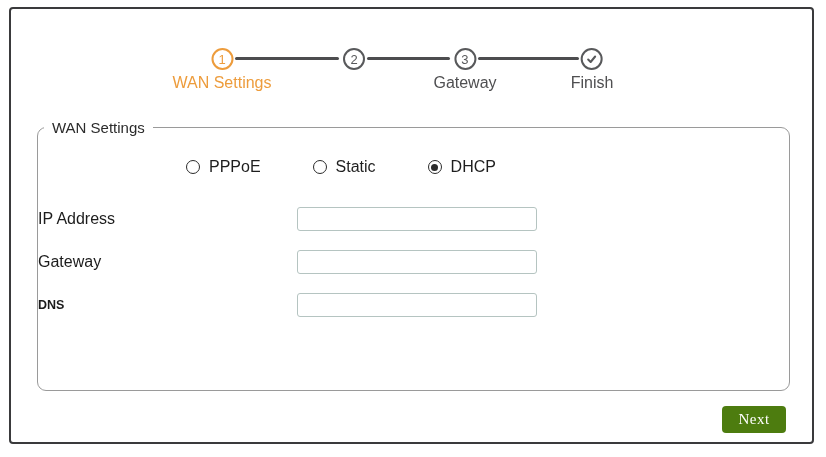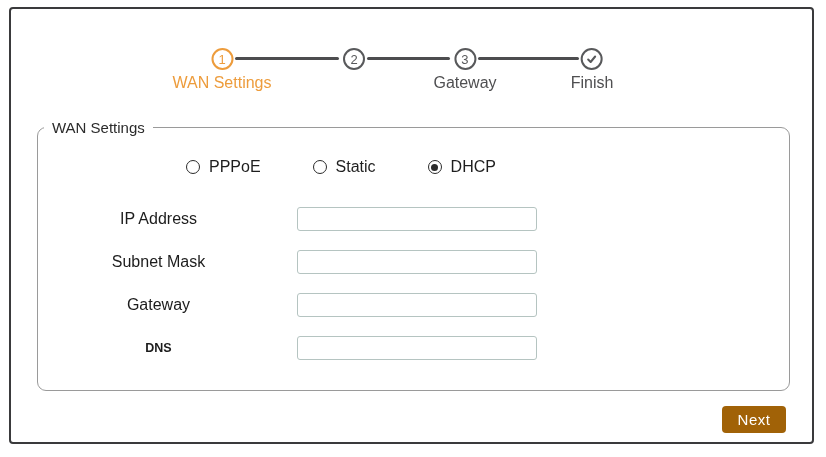--- a/index.html
+++ b/index.html
@@ -34,30 +34,30 @@
   .radio-option { display:flex; align-items:center; gap:9px; cursor:pointer; }
   .radio-circle { width:14px; height:14px; border:1.5px solid #2b2b2b; border-radius:50%;
                   position:relative; background:#fff; flex:0 0 auto; }
   .radio-option.selected .radio-circle::after { content:""; position:absolute;
                   left:50%; top:50%; width:7px; height:7px; margin:-3.5px 0 0 -3.5px;
                   border-radius:50%; background:#2b2b2b; }
   .radio-label { font-size:16px; color:#1e1e1e; }
 
   .form-rows { margin-top:31px; }
   .form-row { display:flex; align-items:center; margin-bottom:19px; }
-  .form-label { width:241px; text-align:center; margin-right:18px;
+  .form-label { width:241px; text-align:left; margin-right:18px;
                 font-size:16px; color:#1c1c1c; }
   .form-label.small { font-size:12.5px;font-weight:bold; }
   .form-input { width:240px; height:24px; border:1px solid #b5c4c1; border-radius:3px;
                 background:#fff; font-size:14px; padding:0 6px; outline:none; }
 
   
   .next-btn { position:absolute; right:26px; bottom:9px; width:64px; height:27px;
-              background:#a16207; color:#fff; border:none; border-radius:4px;
-              font-size:15px; font-family:Liberation Sans, sans-serif;
+              background:#4d7c0f; color:#fff; border:none; border-radius:4px;
+              font-size:15px; font-family:Liberation Serif, serif;
               cursor:pointer; letter-spacing:0.5px; }
 </style>
 </head>
 <body>
 
 <div class="panel">
 
   <div class="stepper">
     <div class="step active" style="left:211px;">
       <div class="step-circle">1</div>
@@ -105,24 +105,20 @@
         <span class="radio-label">DHCP</span>
       </div>
     </div>
 
     <div class="form-rows">
       <div class="form-row">
         <label class="form-label">IP Address</label>
         <input class="form-input" type="text" value="" style="">
       </div>
       <div class="form-row">
-        <label class="form-label">Subnet Mask</label>
-        <input class="form-input" type="text" value="" style="">
-      </div>
-      <div class="form-row">
         <label class="form-label">Gateway</label>
         <input class="form-input" type="text" value="" style="">
       </div>
       <div class="form-row">
         <label class="form-label small">DNS</label>
         <input class="form-input" type="text" value="" style="">
       </div>
     </div>
   </fieldset>
 

